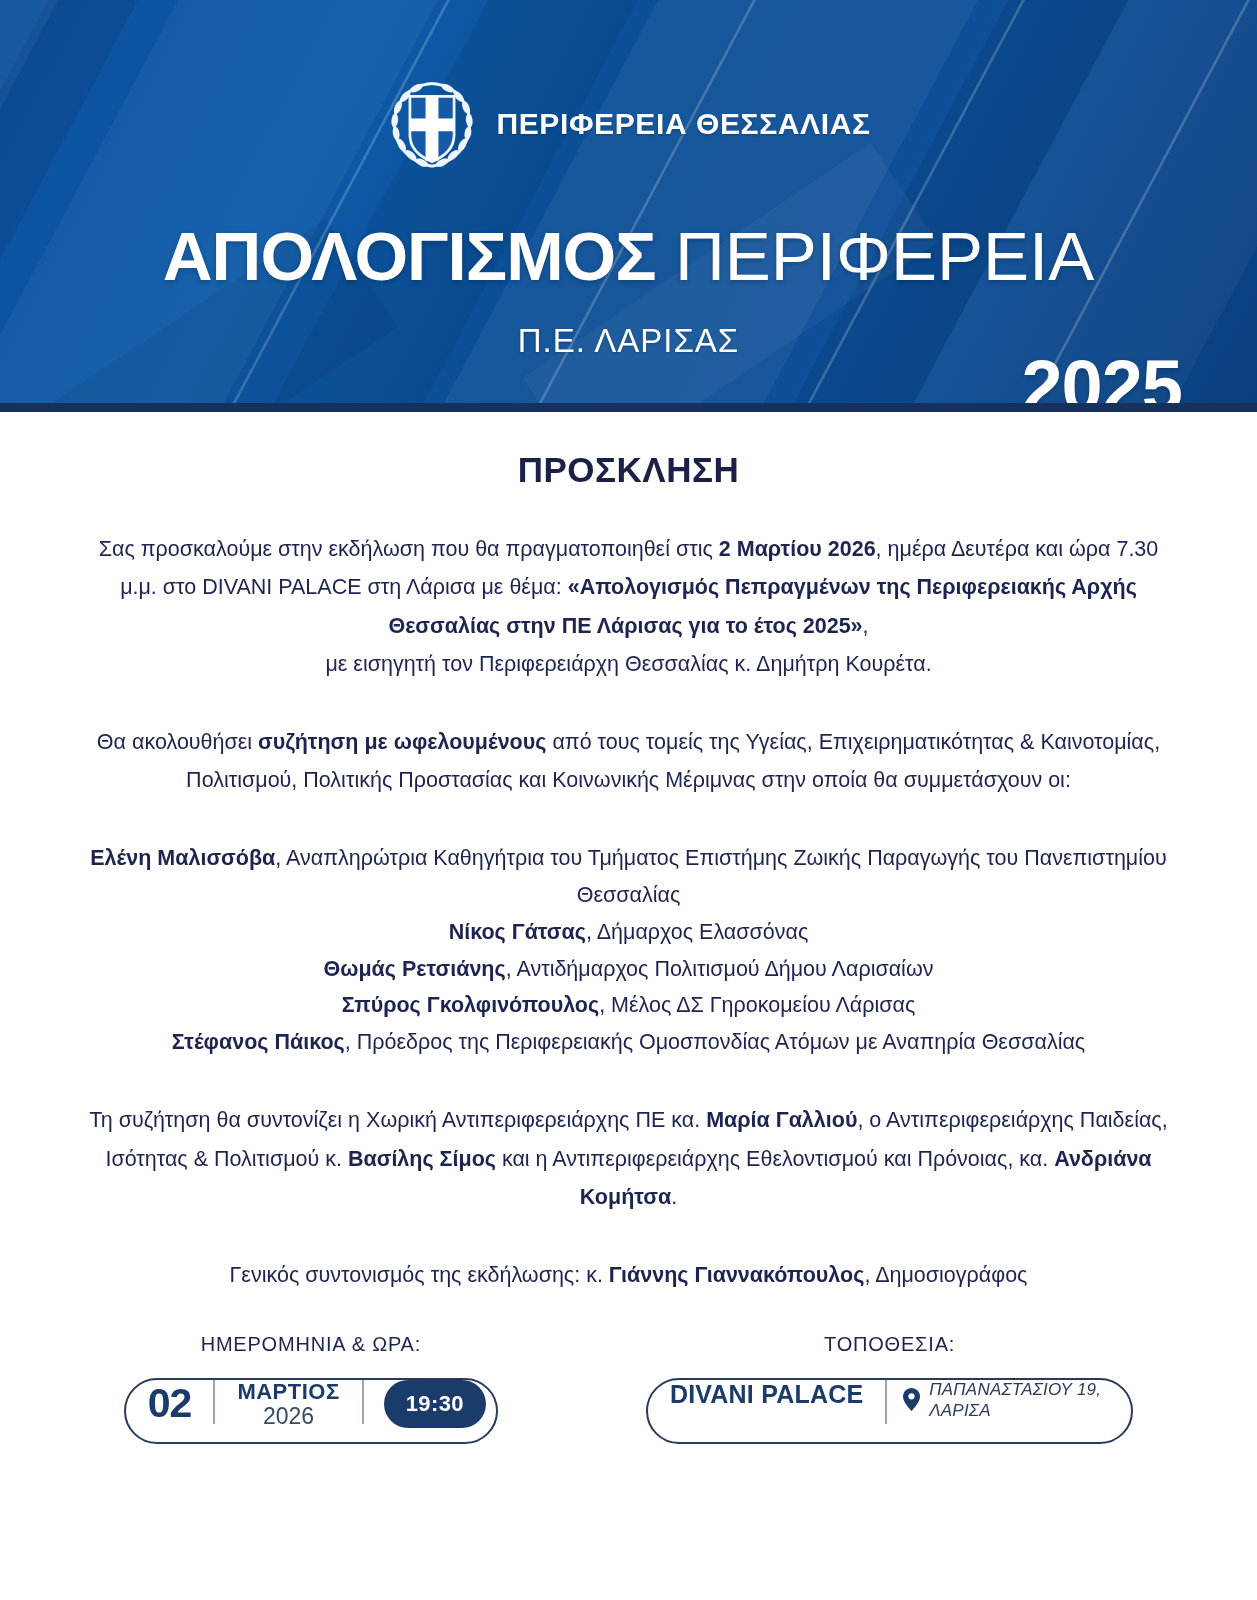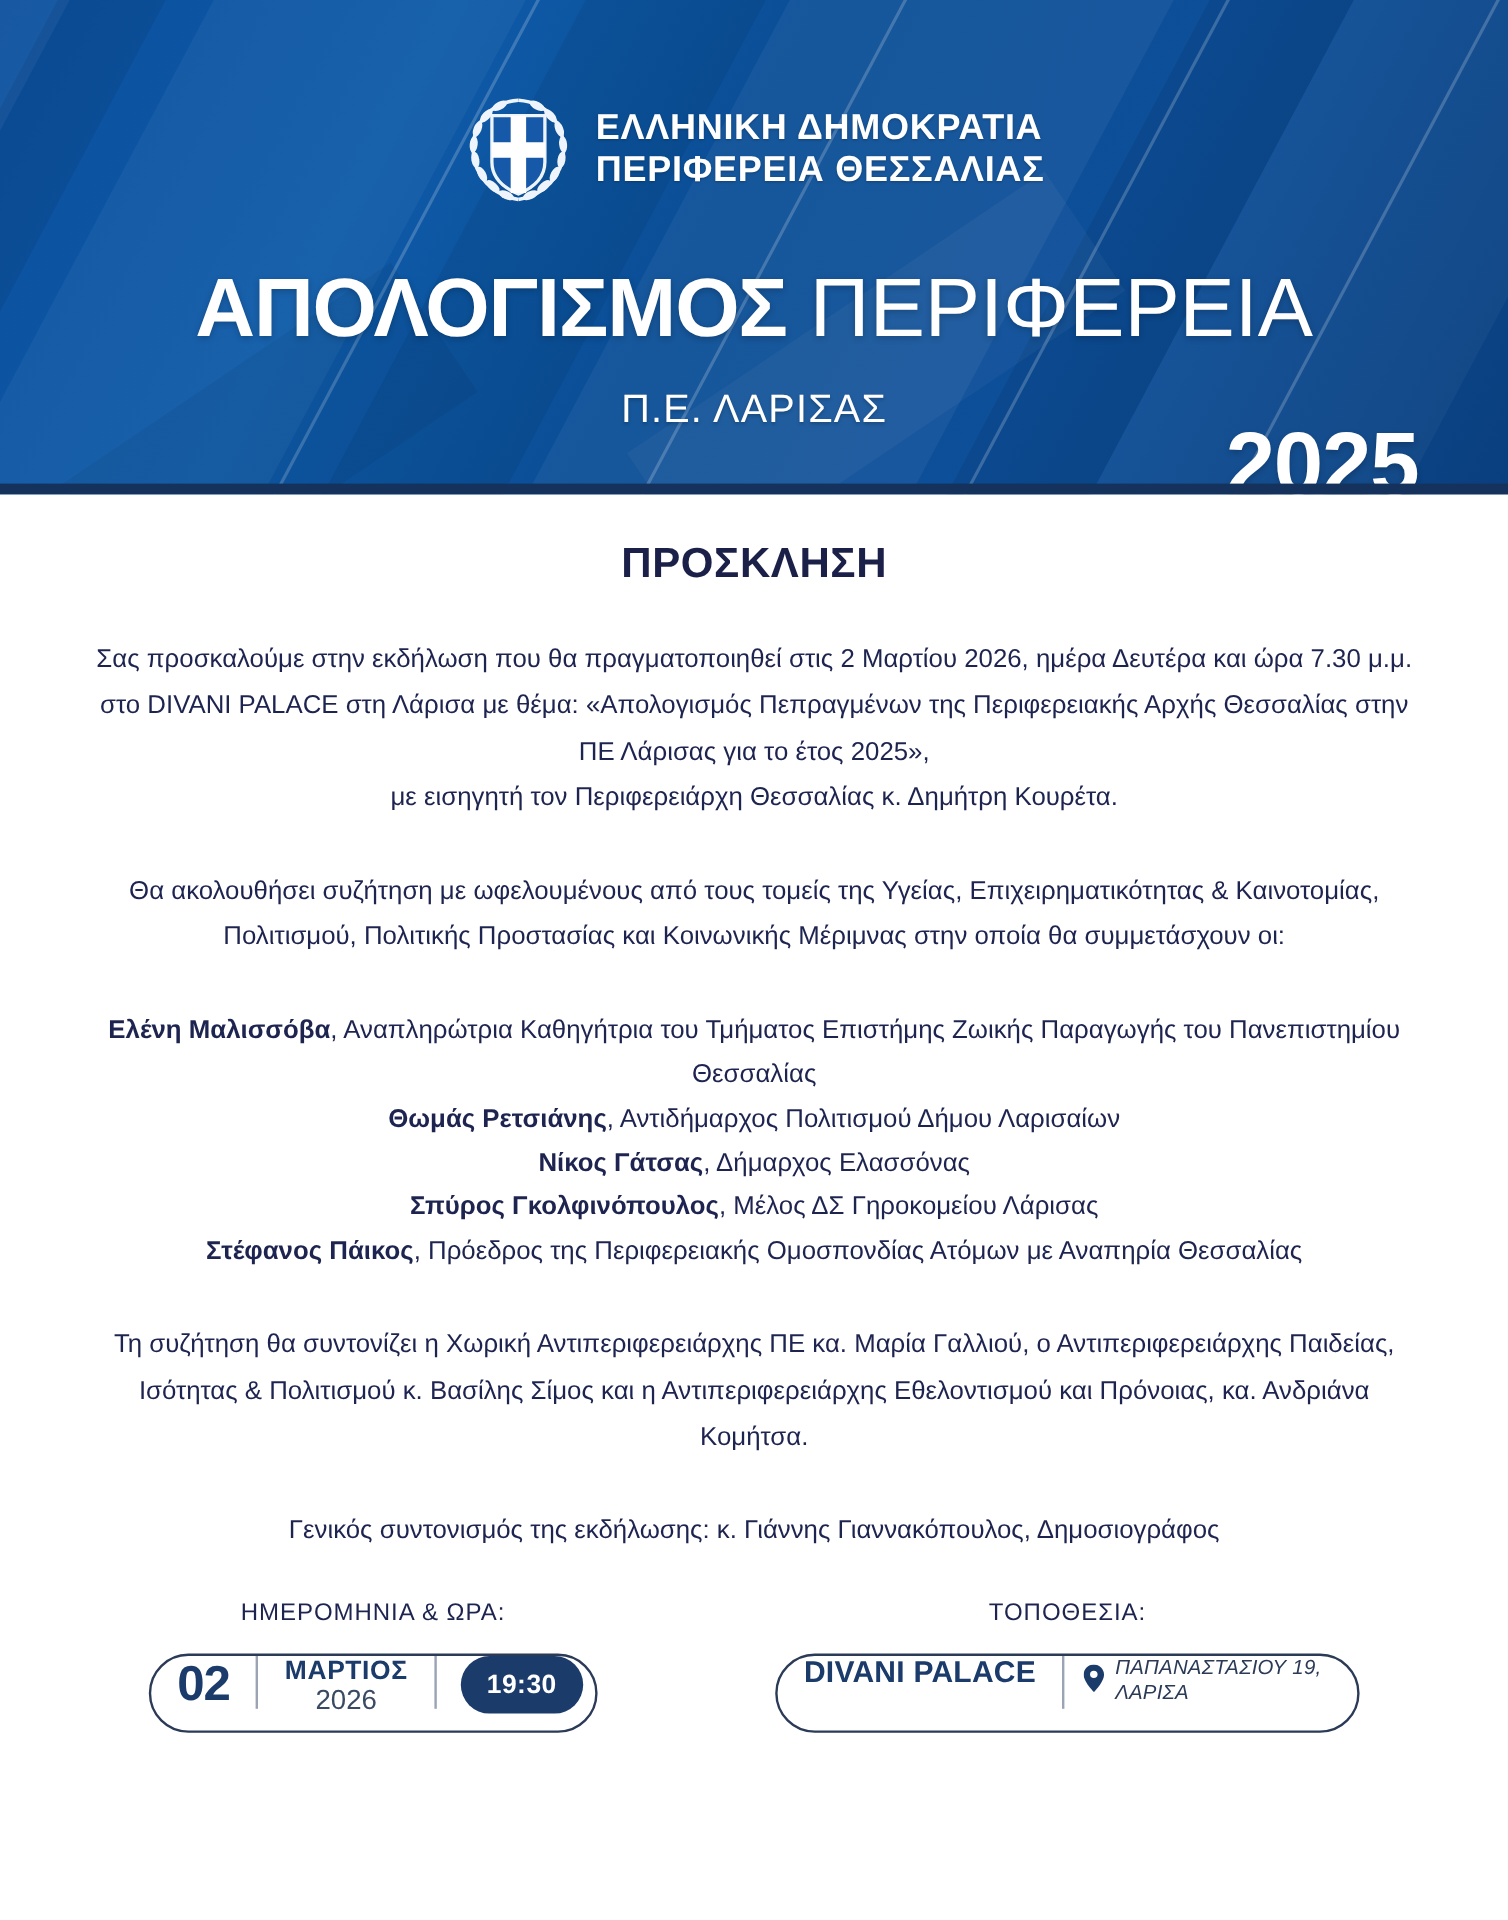--- a/index.html
+++ b/index.html
@@ -142,21 +142,21 @@
     letter-spacing: 0.5px;
     margin-top: 38px;
   }
   .para {
     text-align: center;
     color: #1e2450;
     font-size: 21.5px;
     line-height: 1.78;
     margin-top: 40px;
   }
-  .para b { font-weight: normal; }
+  .para b { font-weight: bold; }
 
   .people {
     text-align: center;
     color: #1e2450;
     font-size: 21.5px;
     line-height: 1.72;
     margin-top: 40px;
   }
   .people .row { display: block; }
   .people b { font-weight: bold; }
@@ -294,21 +294,20 @@
           <ellipse cx="73" cy="86" rx="7.5" ry="3.6" transform="rotate(138 73 86)"></ellipse>
           <ellipse cx="61" cy="94" rx="7.5" ry="3.6" transform="rotate(155 61 94)"></ellipse>
         </g>
 
         <path d="M26 22 H74 V64 C74 80 62 88 50 93 C38 88 26 80 26 64 Z" fill="#1659a8" stroke="#eef4fb" stroke-width="3"></path>
 
         <path d="M43 22 H57 V46 H74 V60 H57 V92 H43 V60 H26 V46 H43 Z" fill="#ffffff"></path>
       </svg>
     </span>
     <span class="logo-text">
-      <div>ΕΛΛΗΝΙΚΗ ΔΗΜΟΚΡΑΤΙΑ</div>
       <div>ΠΕΡΙΦΕΡΕΙΑ ΘΕΣΣΑΛΙΑΣ</div>
     </span>
   </div>
 
   <div class="main-title">
     <span class="title-bold">ΑΠΟΛΟΓΙΣΜΟΣ</span>
     <span class="title-light">ΠΕΡΙΦΕΡΕΙΑ</span>
   </div>
 
   <div class="subtitle">Π.Ε. ΛΑΡΙΣΑΣ</div>
@@ -323,22 +322,22 @@
     <span>Σας προσκαλούμε στην εκδήλωση που θα πραγματοποιηθεί στις </span><b>2 Μαρτίου 2026</b><span>, ημέρα Δευτέρα και ώρα 7.30 μ.μ. στο DIVANI PALACE στη Λάρισα με θέμα: </span><b>«Απολογισμός Πεπραγμένων της Περιφερειακής Αρχής Θεσσαλίας στην ΠΕ Λάρισας για το έτος 2025»</b><span>,</span><br>
     <span>με εισηγητή τον Περιφερειάρχη Θεσσαλίας κ. Δημήτρη Κουρέτα.</span>
   </div>
 
   <div class="para">
     <span>Θα ακολουθήσει </span><b>συζήτηση με ωφελουμένους</b><span> από τους τομείς της Υγείας, Επιχειρηματικότητας &amp; Καινοτομίας, Πολιτισμού, Πολιτικής Προστασίας και Κοινωνικής Μέριμνας στην οποία θα συμμετάσχουν οι:</span>
   </div>
 
   <div class="people">
     <span class="row"><b>Ελένη Μαλισσόβα</b><span>, Αναπληρώτρια Καθηγήτρια του Τμήματος Επιστήμης Ζωικής Παραγωγής του Πανεπιστημίου Θεσσαλίας</span></span>
+    <span class="row"><b>Νίκος Γάτσας</b><span>, Δήμαρχος Ελασσόνας</span></span>
     <span class="row"><b>Θωμάς Ρετσιάνης</b><span>, Αντιδήμαρχος Πολιτισμού Δήμου Λαρισαίων</span></span>
-    <span class="row"><b>Νίκος Γάτσας</b><span>, Δήμαρχος Ελασσόνας</span></span>
     <span class="row"><b>Σπύρος Γκολφινόπουλος</b><span>, Μέλος ΔΣ Γηροκομείου Λάρισας</span></span>
     <span class="row"><b>Στέφανος Πάικος</b><span>, Πρόεδρος της Περιφερειακής Ομοσπονδίας Ατόμων με Αναπηρία Θεσσαλίας</span></span>
   </div>
 
   <div class="para">
     <span>Τη συζήτηση θα συντονίζει η Χωρική Αντιπεριφερειάρχης ΠΕ κα. </span><b>Μαρία Γαλλιού</b><span>, ο Αντιπεριφερειάρχης Παιδείας, Ισότητας &amp; Πολιτισμού κ. </span><b>Βασίλης Σίμος</b><span> και η Αντιπεριφερειάρχης Εθελοντισμού και Πρόνοιας, κα. </span><b>Ανδριάνα Κομήτσα</b><span>.</span>
   </div>
 
   <div class="para">
     <span>Γενικός συντονισμός της εκδήλωσης: κ. </span><b>Γιάννης Γιαννακόπουλος</b><span>, Δημοσιογράφος</span>

